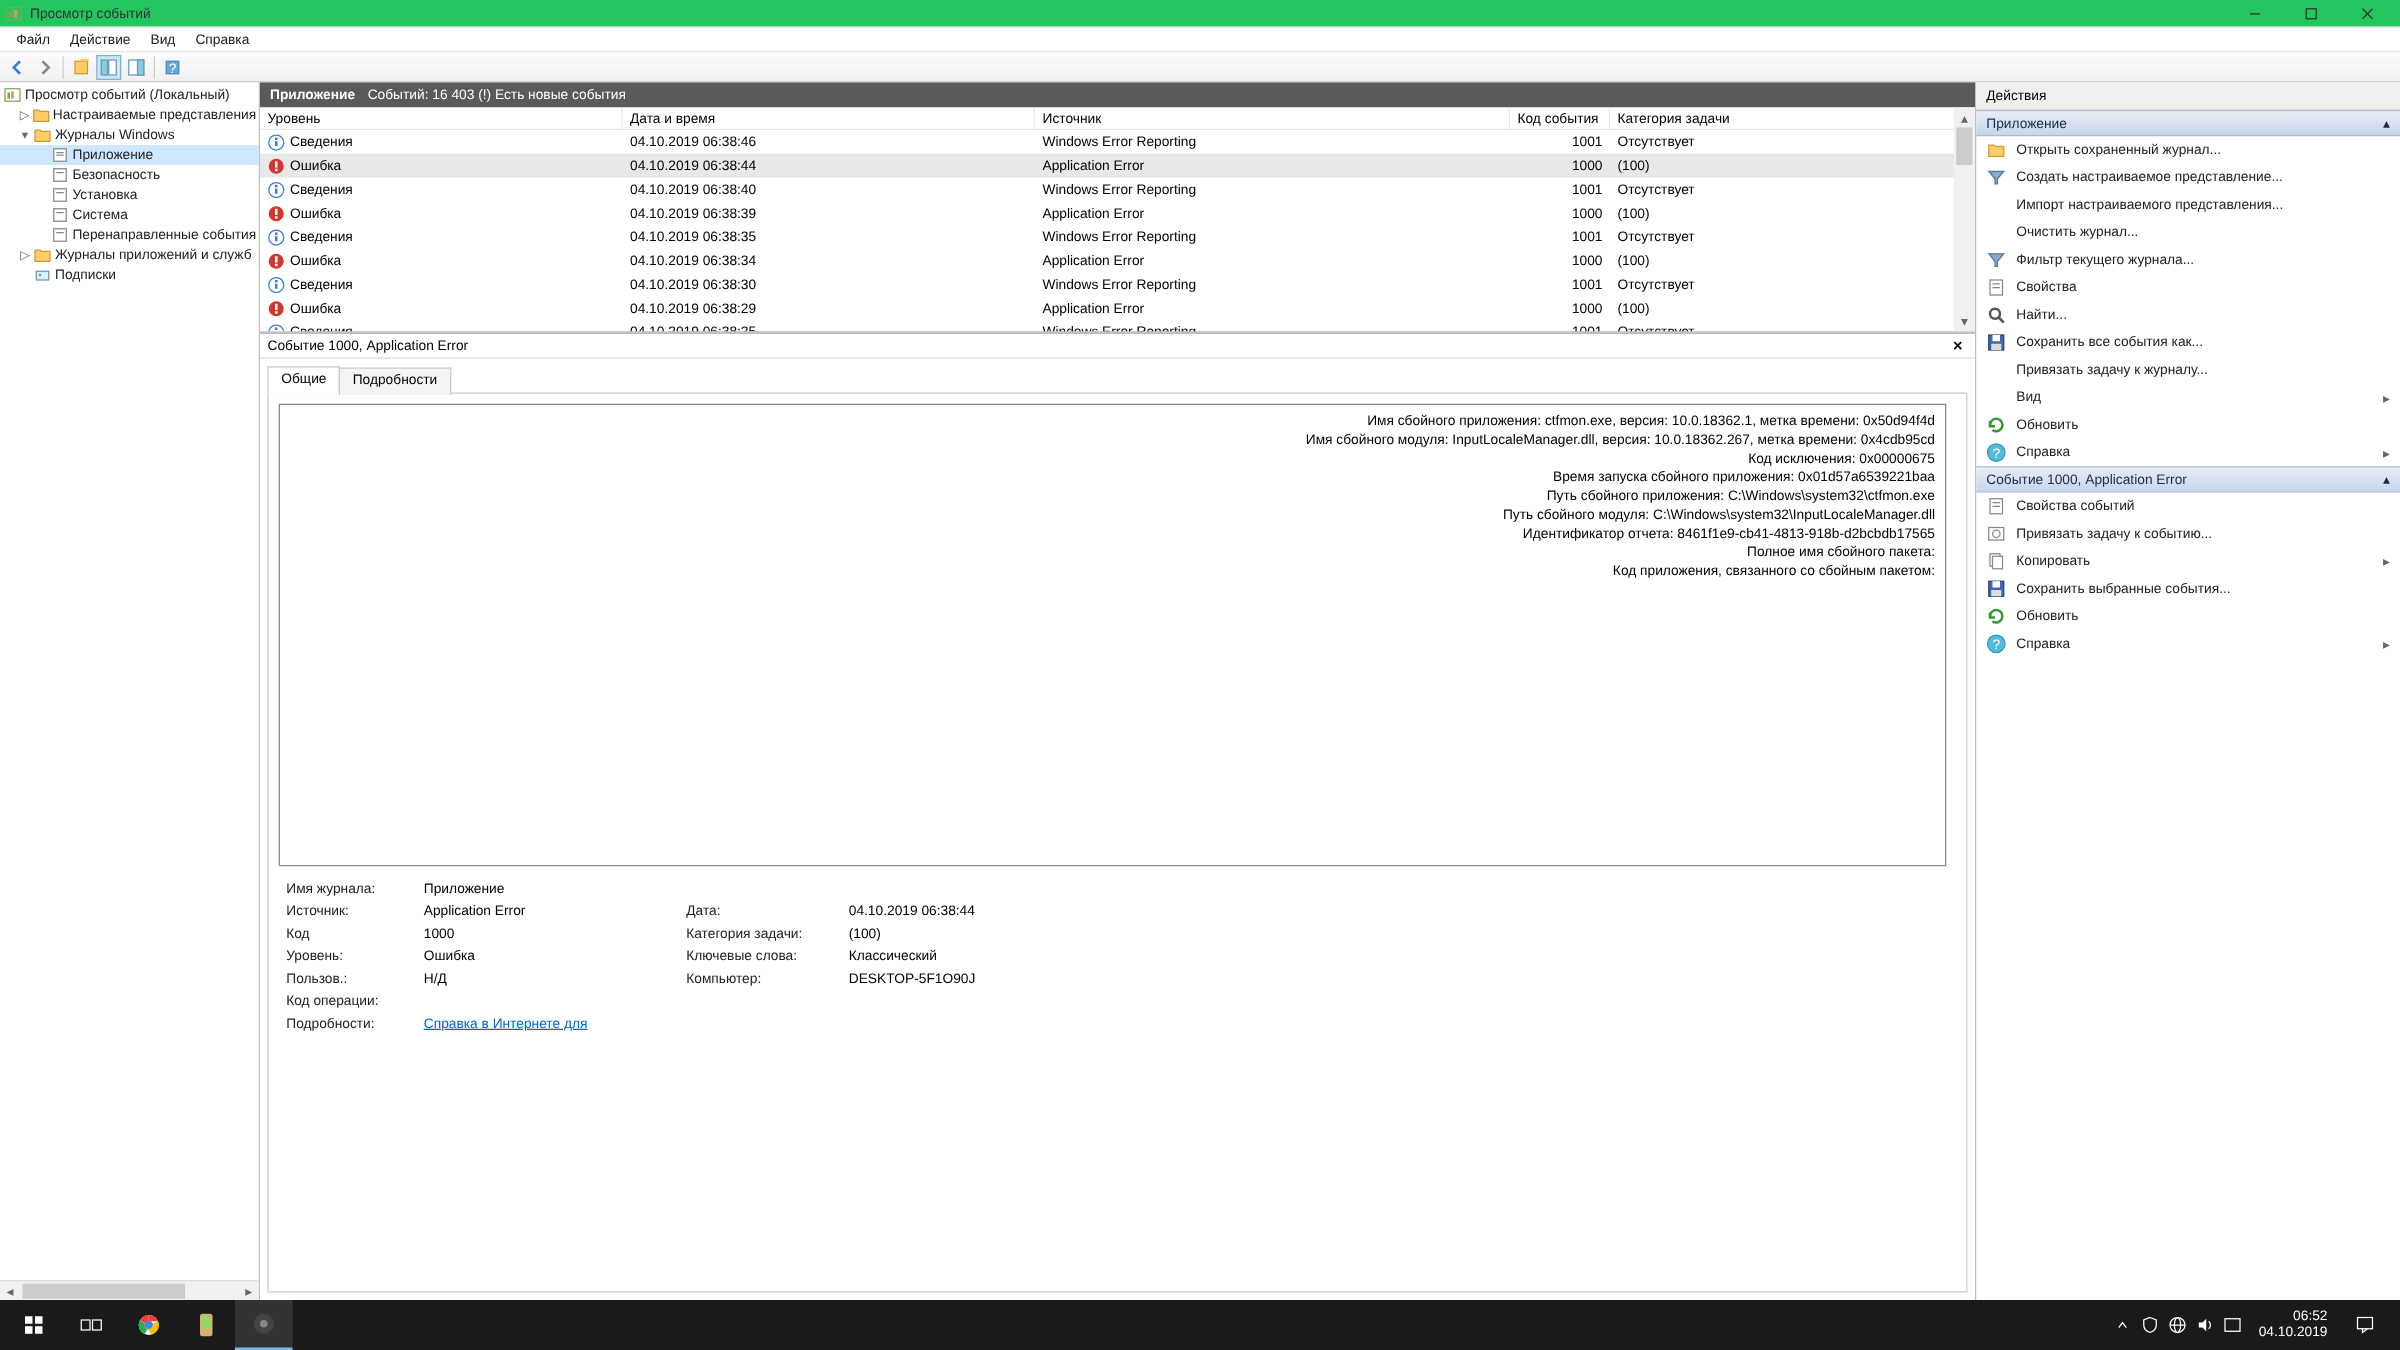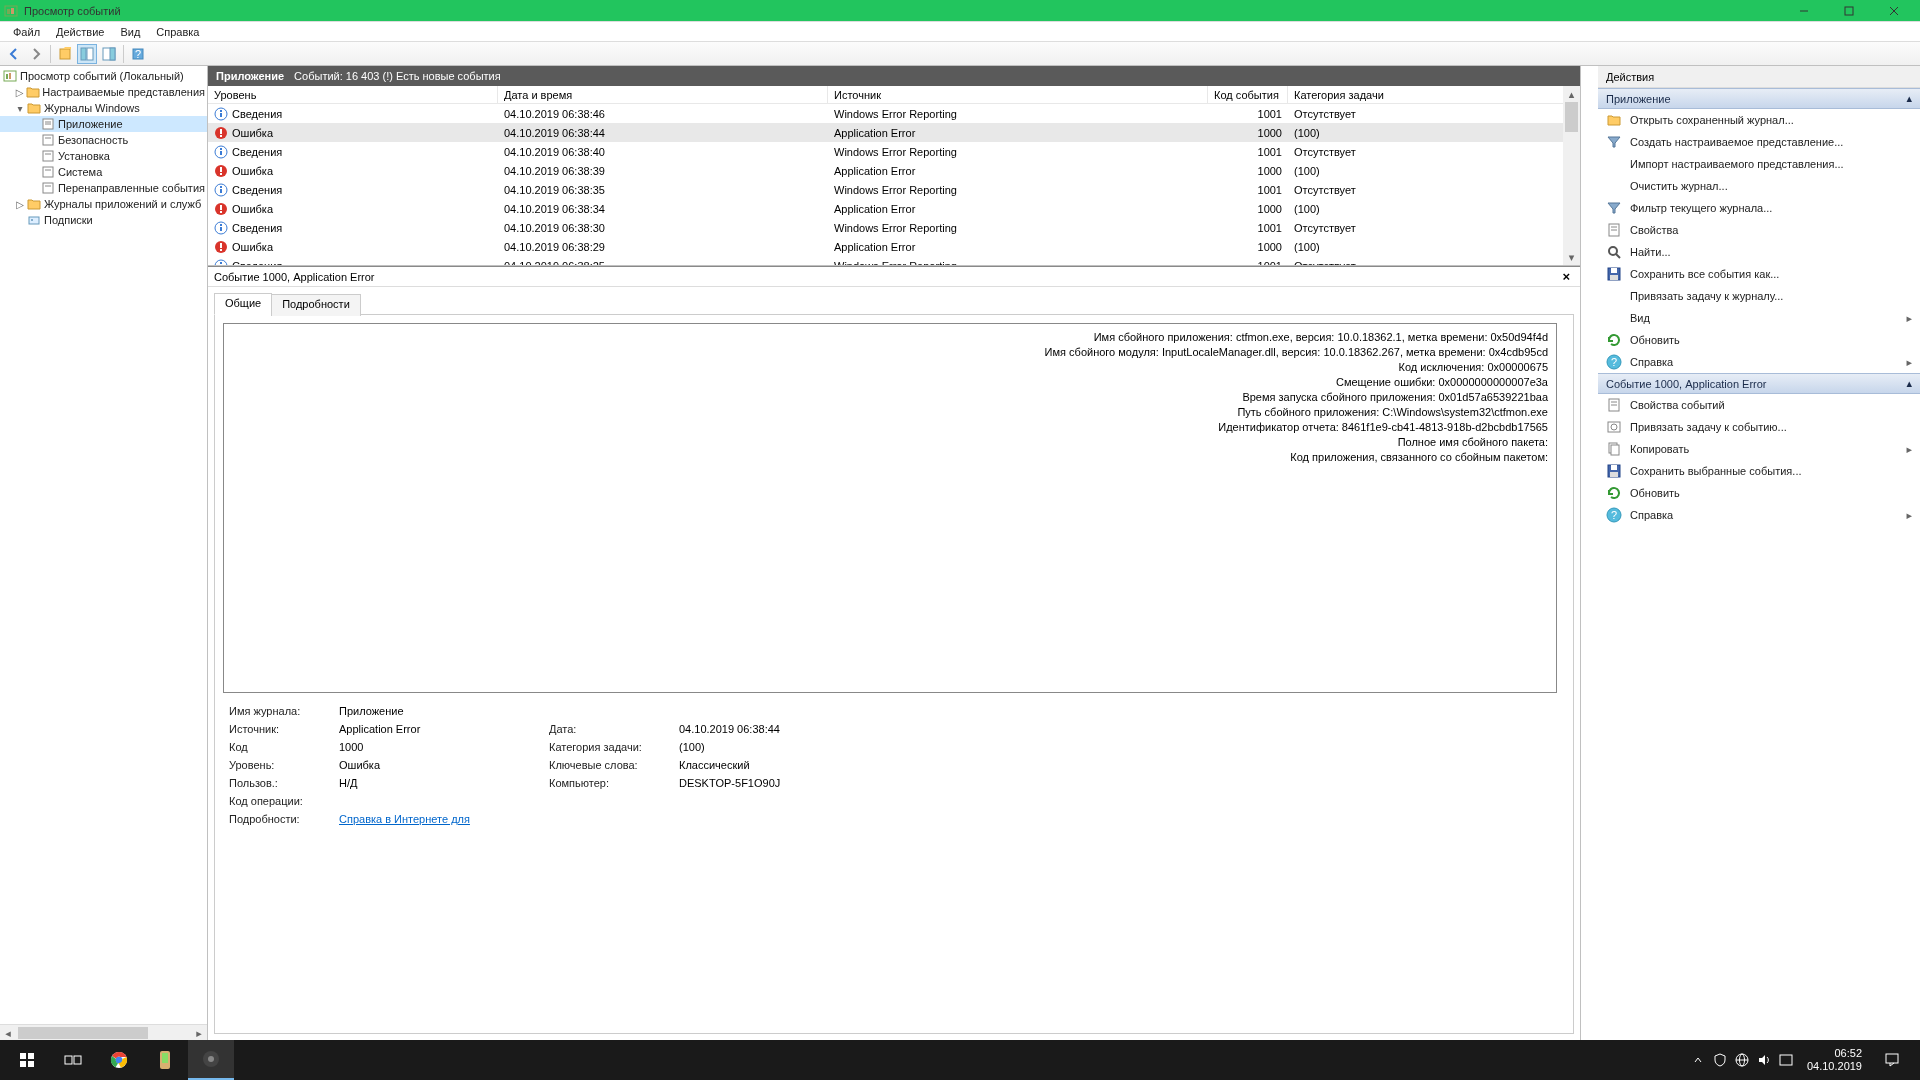--- a/index.html
+++ b/index.html
@@ -70,21 +70,21 @@
 .tab.active { background:#fff; border-bottom:1px solid #fff;}
 .tab.inactive { background:#f4f4f4; top:1px;}
 .tab-content { flex:1; border:1px solid #ccc; margin-top:-1px; padding:8px; display:flex; flex-direction:column; gap:8px;}
 .desc-box { border:1px solid #888; width:calc(100% - 8px); height:370px; padding:6px 8px; overflow:auto; font-size:11px; line-height:15px;text-align:right;}
 .desc-box div { white-space:pre-wrap;}
 .props-grid { display:grid; grid-template-columns: 100px 200px 120px 200px; row-gap:6px; column-gap:10px; padding: 4px 6px;}
 .props-grid .plabel { color:#222;}
 .link { color:#0066cc; text-decoration:underline;}
 
 
-.actions-pane { width: 340px; border-left: 1px solid #c0c0c0; background:#fff; display:flex; flex-direction:column;padding-left:17px;}
+.actions-pane { width: 340px; border-left: 1px solid #c0c0c0; background:#fff; display:flex; flex-direction:column;}
 .actions-header { height: 22px; background: #f0f0f0; border-bottom: 1px solid #ddd; display:flex; align-items:center; padding:0 8px; font-weight:normal;}
 .actions-section-hdr { background: linear-gradient(#e7edf6,#c7d6eb); border-top:1px solid #a8bcd8; border-bottom:1px solid #a8bcd8; padding:3px 8px; display:flex; align-items:center; color:#1a2b4a;}
 .actions-section-hdr .collapse { margin-left:auto;}
 .action-item { display:flex; align-items:center; padding:3px 8px 3px 8px; gap:8px; color:#222;}
 .action-icon { width:16px; height:16px; display:inline-flex; align-items:center; justify-content:center; flex-shrink:0;}
 .action-item .arrow-r { margin-left:auto; color:#666;}
 
 
 .taskbar { position: fixed; bottom: 0; left: 0; right: 0; height: 40px; background: #1a1a1a; display: flex; align-items: center; padding: 0 4px; color:#fff;}
 .task-btn { width: 46px; height: 40px; display:flex; align-items:center; justify-content:center;}
@@ -459,23 +459,23 @@
       <div class="detail-body">
         <div class="tabs">
           <div class="tab active">Общие</div>
           <div class="tab inactive">Подробности</div>
         </div>
         <div class="tab-content">
           <div class="desc-box" id="desc-box">
               <div>Имя сбойного приложения: ctfmon.exe, версия: 10.0.18362.1, метка времени: 0x50d94f4d</div>
               <div>Имя сбойного модуля: InputLocaleManager.dll, версия: 10.0.18362.267, метка времени: 0x4cdb95cd</div>
               <div>Код исключения: 0x00000675</div>
-              <div>Смещение ошибки: 0x0000000000007e3a</div>
               <div>Время запуска сбойного приложения: 0x01d57a6539221baa</div>
               <div>Путь сбойного приложения: C:\Windows\system32\ctfmon.exe</div>
+              <div>Путь сбойного модуля: C:\Windows\system32\InputLocaleManager.dll</div>
               <div>Идентификатор отчета: 8461f1e9-cb41-4813-918b-d2bcbdb17565</div>
               <div>Полное имя сбойного пакета:</div>
               <div>Код приложения, связанного со сбойным пакетом:</div>
             </div>
           <div class="props-grid">
             <span class="plabel">Имя журнала:</span>
             <span>Приложение</span>
             <span></span>
               <span></span>
             <span class="plabel">Источник:</span>

